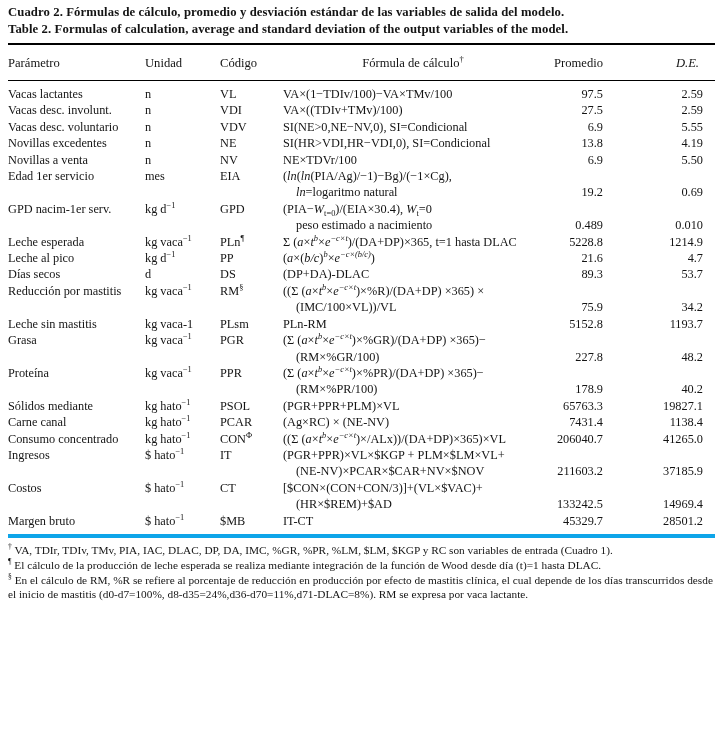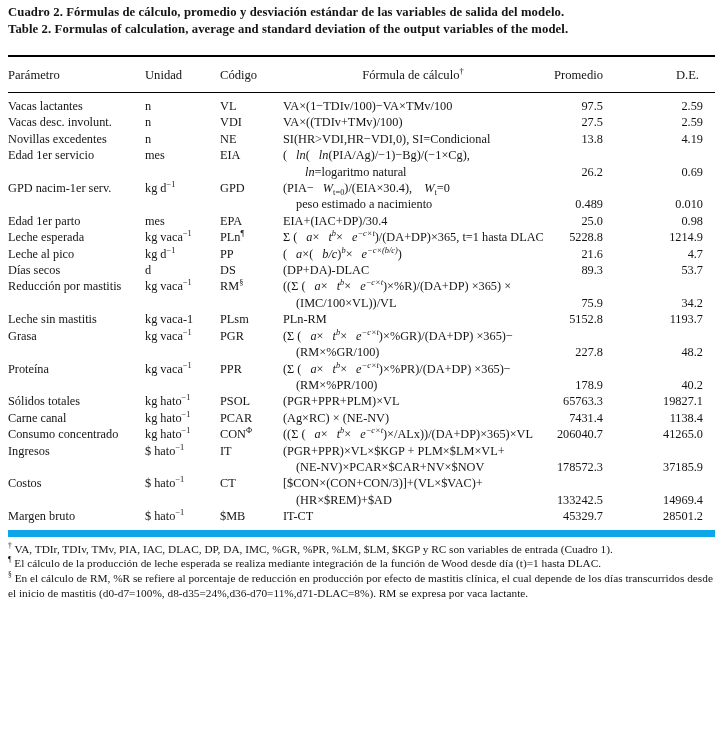--- a/index.html
+++ b/index.html
@@ -2,48 +2,48 @@
 <html><head>
 <meta charset="utf-8">
 <style>
   html,body{margin:0;padding:0;background:#ffffff;}
   body{
     width:723px;height:729px;overflow:hidden;
     font-family:"Liberation Serif","DejaVu Serif",serif;
     color:#141414;
   }
   .page{padding:4px 8px 0 8px;}
-  .title-block{margin-bottom:17px;}
+  .title-block{margin-bottom:5px;}
   .title-line{font-weight:bold;font-size:12.7px;line-height:17px;letter-spacing:0.1px;}
   table{border-collapse:collapse;table-layout:fixed;width:707px;}
   col.c-param{width:137px;} col.c-unit{width:75px;} col.c-code{width:63px;}
   col.c-formula{width:260px;} col.c-prom{width:90px;} col.c-de{width:82px;}
   thead tr{border-top:2px solid #000;border-bottom:1px solid #000;}
   thead th{
     font-weight:normal;font-size:12.6px;text-align:left;
     padding:11px 0 9px 0;white-space:nowrap;margin-top:48px;
   }
   th.h-formula{text-align:center;}
   th.h-prom{text-align:right;padding-right:30px;}
-  th.h-de{text-align:right;padding-right:16px;}
-  tbody{border-bottom:7px solid #0ea5e9;font-family:Liberation Serif, serif;}
+  th.h-de{text-align:right;padding-right:16px;font-style:italic;}
+  tbody{border-bottom:4px solid #0ea5e9;font-family:Liberation Serif, serif;}
   tbody td{
     font-size:12.3px;line-height:16.4px;vertical-align:top;
     padding:0;white-space:nowrap;
   }
   tbody tr:first-child td{padding-top:5px;}
   tbody tr:last-child td{padding-bottom:5px;margin-top:16px;}
   td.num{text-align:right;vertical-align:bottom;}
   td.num-prom{padding-right:30px;}
   td.num-de{padding-right:12px;}
   .formula-line.cont{padding-left:13px;}
   sup{font-size:68%;vertical-align:super;line-height:0;}
   sub{font-size:68%;vertical-align:sub;line-height:0;}
   td.formula-cell sup{font-style:italic;}
-  td.formula-cell i, .footnote i{font-style:italic;margin-left:9px;}
+  td.formula-cell i, .footnote i{font-style:italic;}
   .footnotes{padding-top:5px;}
   .footnote{font-size:11.3px;line-height:14.8px;white-space:normal;}
 </style>
 </head>
 <body>
 
 <div class="page">
 
   <div class="title-block">
     <div class="title-line">Cuadro 2. Fórmulas de cálculo, promedio y desviación estándar de las variables de salida del modelo.</div>
@@ -84,62 +84,72 @@
           <td>Vacas desc. involunt.</td>
           <td>n</td>
           <td>VDI</td>
           <td class="formula-cell">
             <div class="formula-line">VA×((TDIv+TMv)/100)</div>
           </td>
           <td class="num num-prom">27.5</td>
           <td class="num num-de">2.59</td>
         </tr>
         <tr>
+          <td>Vacas desc. voluntario</td>
+          <td>n</td>
+          <td>VDV</td>
+          <td class="formula-cell">
+            <div class="formula-line">SI(NE&gt;0,NE−NV,0), SI=Condicional</div>
+          </td>
+          <td class="num num-prom">6.9</td>
+          <td class="num num-de">5.55</td>
+        </tr>
+        <tr>
           <td>Novillas excedentes</td>
           <td>n</td>
           <td>NE</td>
           <td class="formula-cell">
             <div class="formula-line">SI(HR&gt;VDI,HR−VDI,0), SI=Condicional</div>
           </td>
           <td class="num num-prom">13.8</td>
           <td class="num num-de">4.19</td>
+        </tr>
+        <tr>
+          <td>Novillas a venta</td>
+          <td>n</td>
+          <td>NV</td>
+          <td class="formula-cell">
+            <div class="formula-line">NE×TDVr/100</div>
+          </td>
+          <td class="num num-prom">6.9</td>
+          <td class="num num-de">5.50</td>
         </tr>
         <tr>
           <td>Edad 1er servicio</td>
           <td>mes</td>
           <td>EIA</td>
           <td class="formula-cell">
             <div class="formula-line">(<i>ln</i>(<i>ln</i>(PIA/Ag)/−1)−Bg)/(−1×Cg),</div>
             <div class="formula-line cont"><i>ln</i>=logaritmo natural</div>
           </td>
-          <td class="num num-prom">26.2</td>
+          <td class="num num-prom">19.2</td>
           <td class="num num-de">0.69</td>
         </tr>
         <tr>
           <td>GPD nacim-1er serv.</td>
           <td>kg d<sup>−1</sup></td>
           <td>GPD</td>
           <td class="formula-cell">
             <div class="formula-line">(PIA−<i>W</i><sub>t=0</sub>)/(EIA×30.4), <i>W</i><sub>t</sub>=0</div>
             <div class="formula-line cont">peso estimado a nacimiento</div>
           </td>
           <td class="num num-prom">0.489</td>
           <td class="num num-de">0.010</td>
         </tr>
         <tr>
-          <td>Edad 1er parto</td>
-          <td>mes</td>
-          <td>EPA</td>
-          <td class="formula-cell">
-            <div class="formula-line">EIA+(IAC+DP)/30.4</div>
-          </td>
-          <td class="num num-prom">25.0</td>
-          <td class="num num-de">0.98</td>
-        </tr>
-        <tr>
           <td>Leche esperada</td>
           <td>kg vaca<sup>−1</sup></td>
           <td>PLn<sup>¶</sup></td>
           <td class="formula-cell">
             <div class="formula-line">Σ (<i>a</i>×<i>t</i><sup>b</sup>×<i>e</i><sup>−c×t</sup>)/(DA+DP)×365, t=1 hasta DLAC</div>
           </td>
           <td class="num num-prom">5228.8</td>
           <td class="num num-de">1214.9</td>
         </tr>
         <tr>
@@ -199,21 +209,21 @@
           <td>kg vaca<sup>−1</sup></td>
           <td>PPR</td>
           <td class="formula-cell">
             <div class="formula-line">(Σ (<i>a</i>×<i>t</i><sup>b</sup>×<i>e</i><sup>−c×t</sup>)×%PR)/(DA+DP) ×365)−</div>
             <div class="formula-line cont">(RM×%PR/100)</div>
           </td>
           <td class="num num-prom">178.9</td>
           <td class="num num-de">40.2</td>
         </tr>
         <tr>
-          <td>Sólidos totales</td>
+          <td>Sólidos mediante</td>
           <td>kg hato<sup>−1</sup></td>
           <td>PSOL</td>
           <td class="formula-cell">
             <div class="formula-line">(PGR+PPR+PLM)×VL</div>
           </td>
           <td class="num num-prom">65763.3</td>
           <td class="num num-de">19827.1</td>
         </tr>
         <tr>
           <td>Carne canal</td>
@@ -236,21 +246,21 @@
           <td class="num num-de">41265.0</td>
         </tr>
         <tr>
           <td>Ingresos</td>
           <td>$ hato<sup>−1</sup></td>
           <td>IT</td>
           <td class="formula-cell">
             <div class="formula-line">(PGR+PPR)×VL×$KGP + PLM×$LM×VL+</div>
             <div class="formula-line cont">(NE-NV)×PCAR×$CAR+NV×$NOV</div>
           </td>
-          <td class="num num-prom">178572.3</td>
+          <td class="num num-prom">211603.2</td>
           <td class="num num-de">37185.9</td>
         </tr>
         <tr>
           <td>Costos</td>
           <td>$ hato<sup>−1</sup></td>
           <td>CT</td>
           <td class="formula-cell">
             <div class="formula-line">[$CON×(CON+CON/3)]+(VL×$VAC)+</div>
             <div class="formula-line cont">(HR×$REM)+$AD</div>
           </td>

